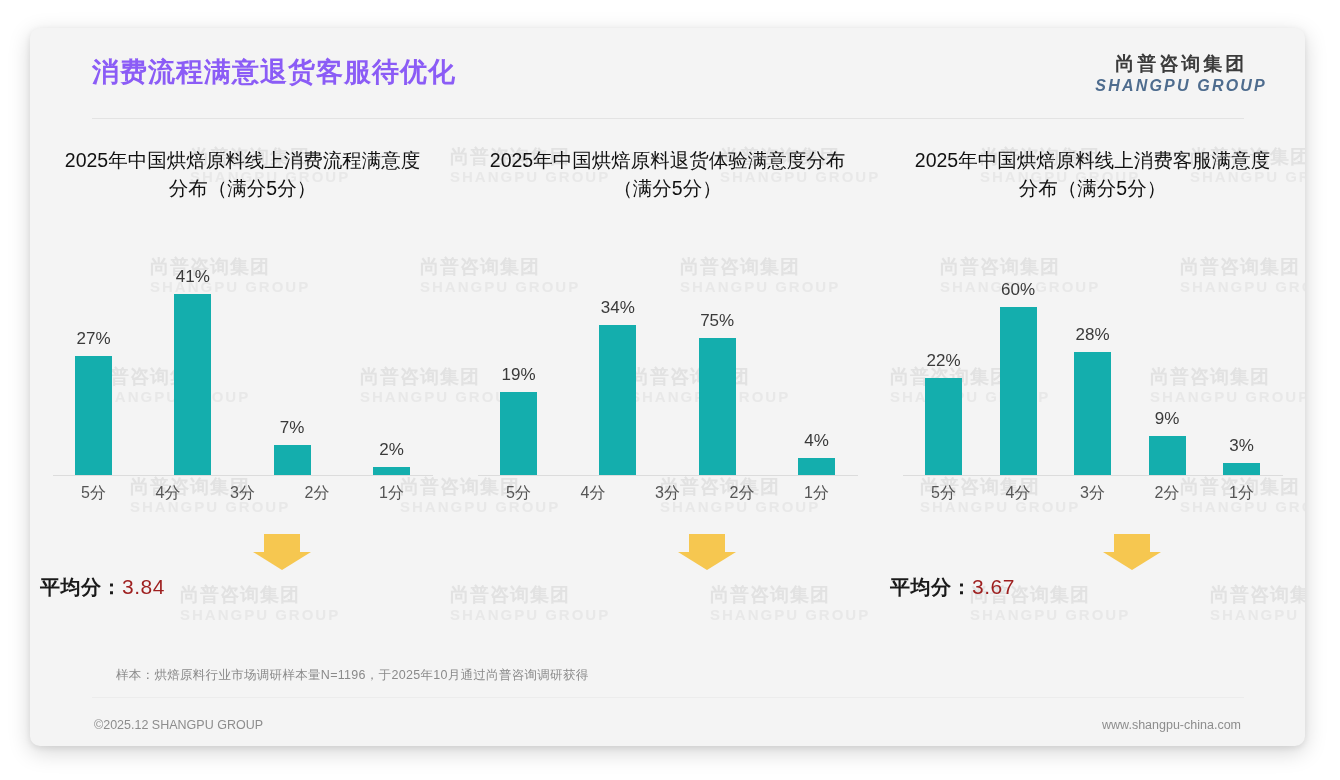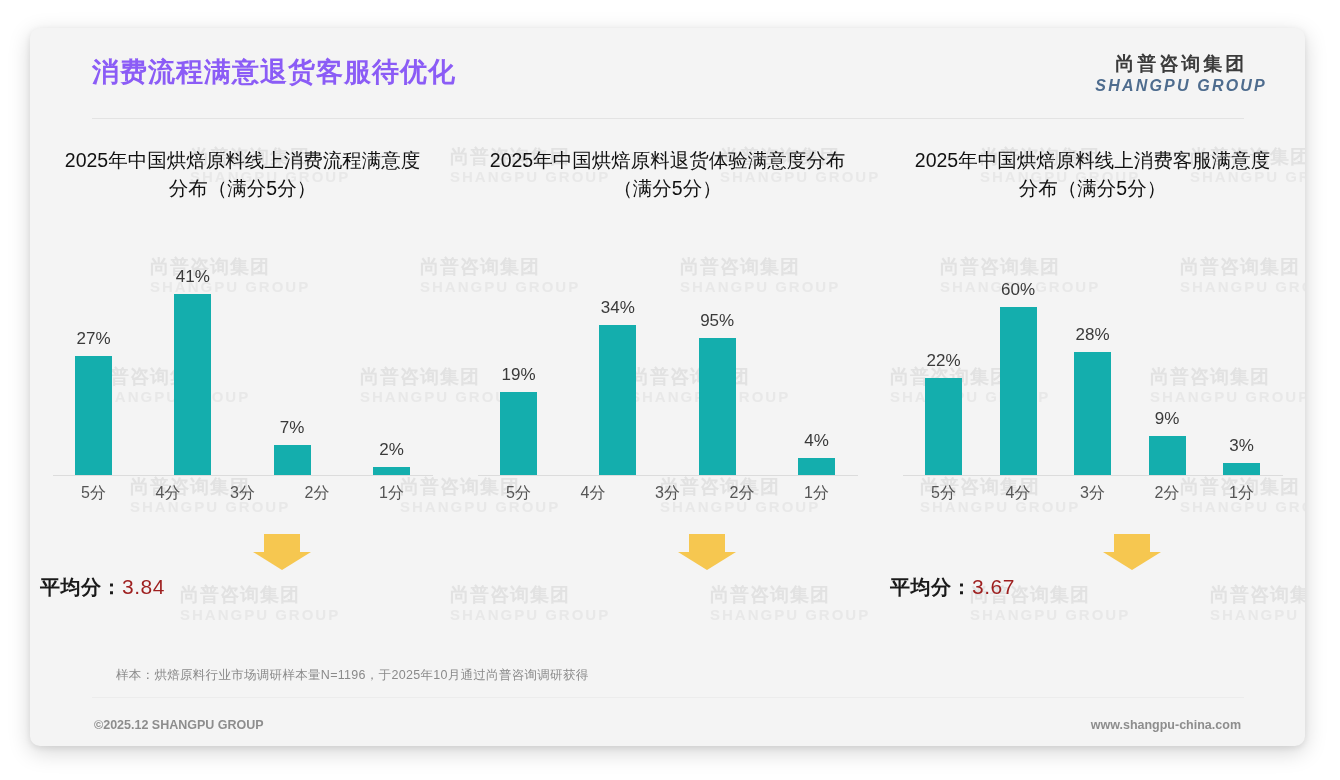--- a/index.html
+++ b/index.html
@@ -159,21 +159,20 @@
   .footer-rule {
     position:absolute; left:62px; bottom:48px; width:1152px; height:1px;
     background:#ececec; z-index:3;
   }
   .footer {
     position:absolute; left:0; bottom:14px; width:100%;
     padding:0 64px;
     display:flex; justify-content:space-between;
     font-size:12.5px; color:#8d8d8d;
     z-index:3;
-    font-weight:bold;
   }
 </style>
 </head>
 <body>
 
 <div class="slide">
 
   <div class="wm-layer">
       <div class="wm" style="left: 160px; top: 118px;">
         <span class="cn">尚普咨询集团</span>
@@ -331,21 +330,21 @@
           <div class="bars">
             <div class="bar-col">
               <div class="bar-value">19%</div>
               <div class="bar" style="height: 84.4444px; background: rgb(20, 174, 173);"></div>
             </div>
             <div class="bar-col">
               <div class="bar-value">34%</div>
               <div class="bar" style="height: 151.111px; background: rgb(20, 174, 173);"></div>
             </div>
             <div class="bar-col">
-              <div class="bar-value">95%</div>
+              <div class="bar-value">75%</div>
               <div class="bar" style="height: 137.778px; background: rgb(20, 174, 173);"></div>
             </div>
             <div class="bar-col">
               <div class="bar-value">4%</div>
               <div class="bar" style="height: 17.7778px; background: rgb(20, 174, 173);"></div>
             </div>
           </div>
           <div class="axis-line"></div>
           <div class="ticks">
             <div class="tick">5分</div>

